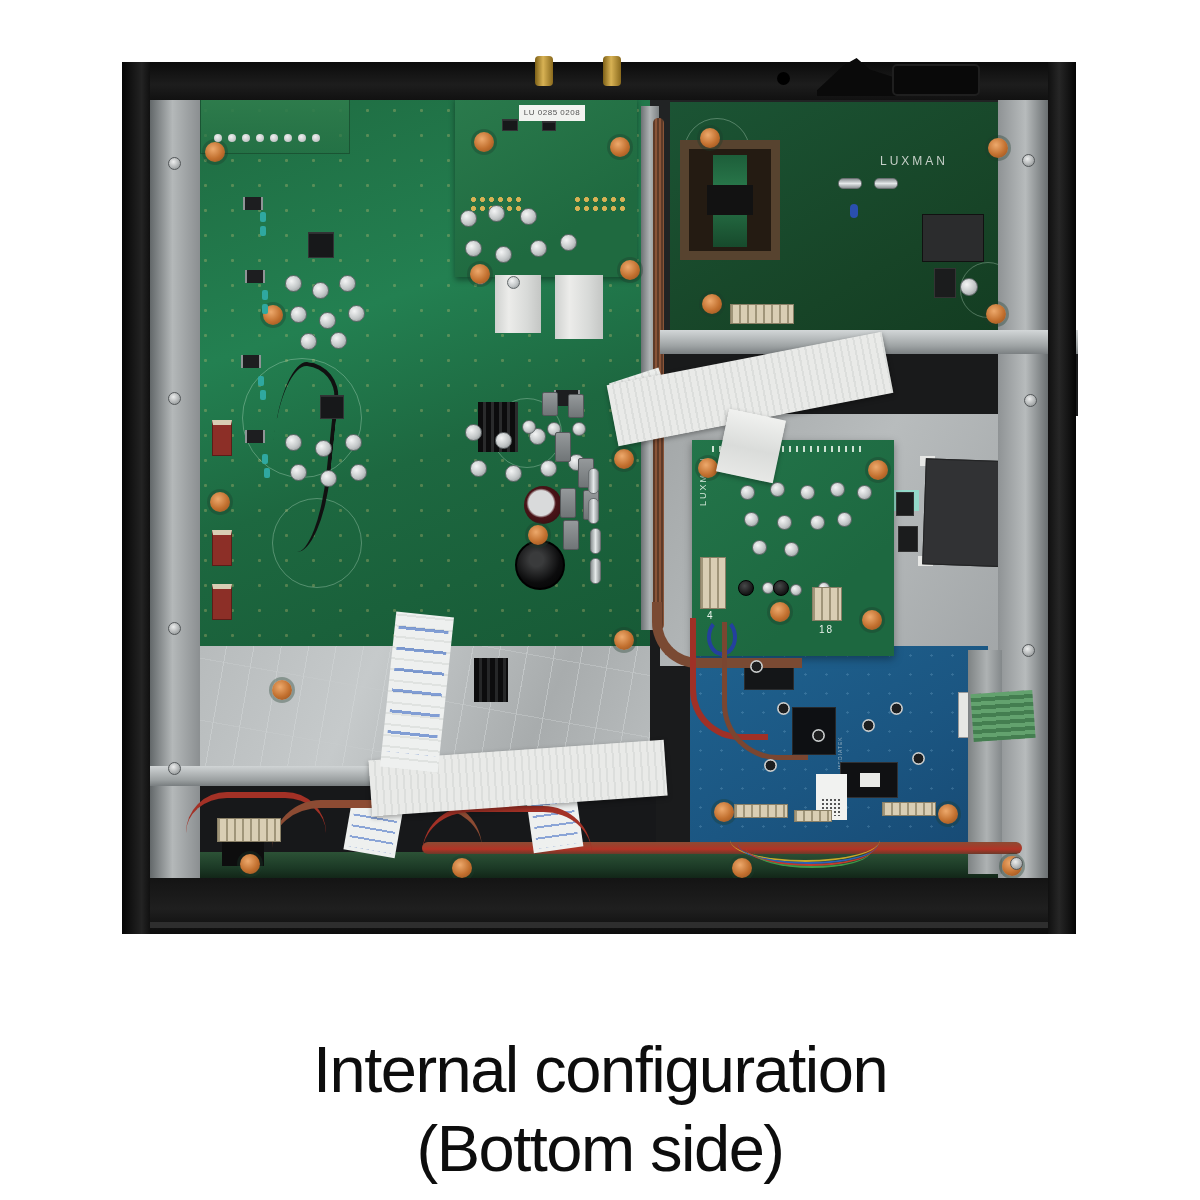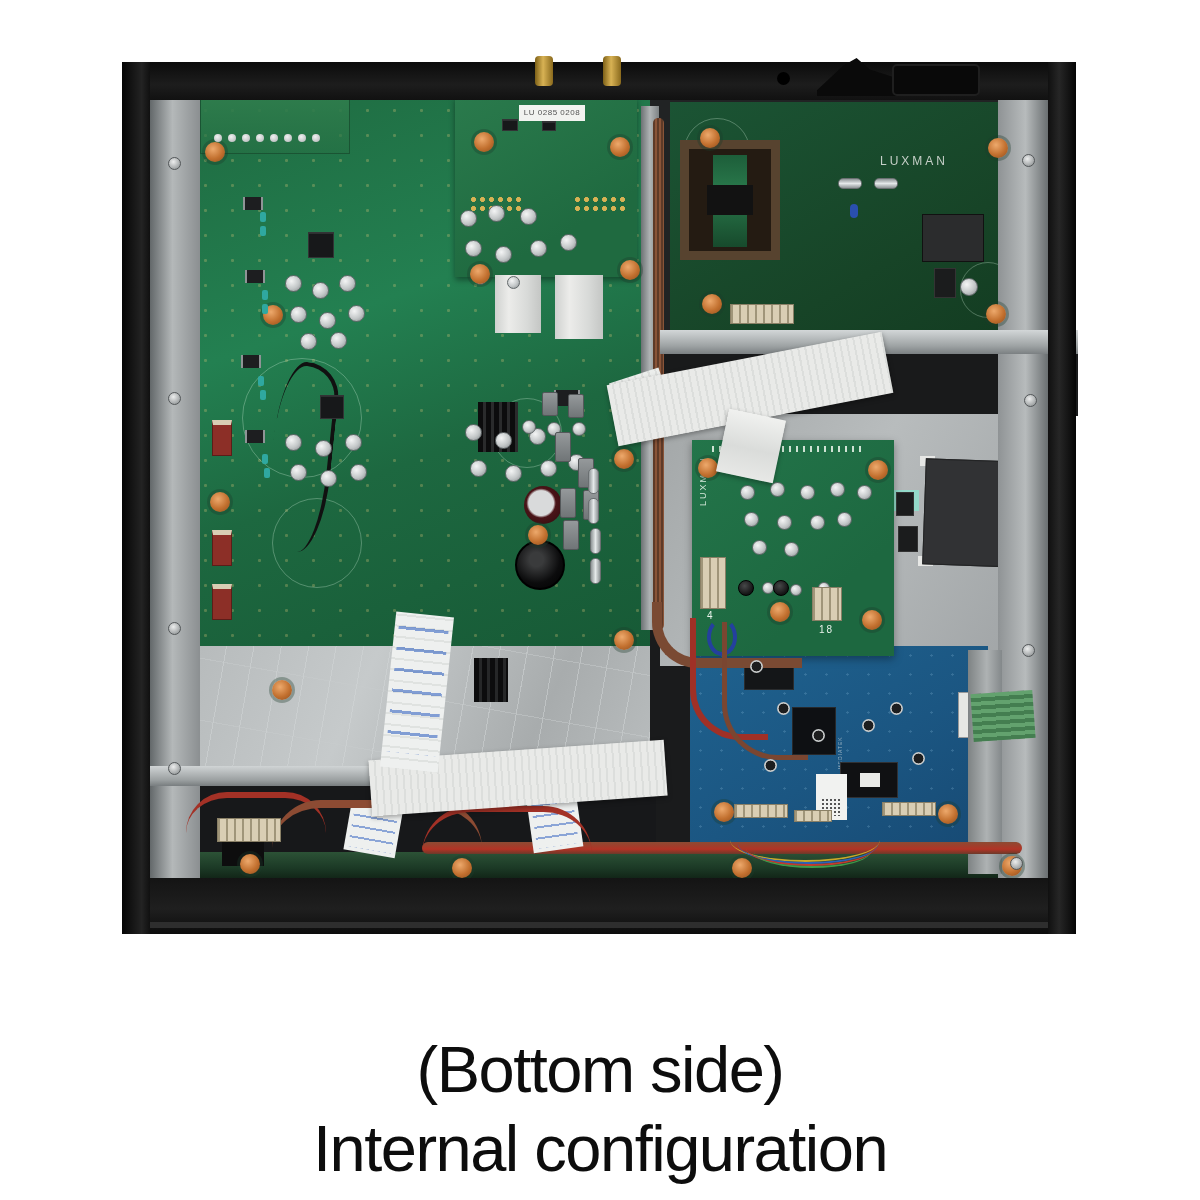--- a/index.html
+++ b/index.html
@@ -478,16 +478,16 @@
     <div class="rca r1"></div>
     <div class="rca r2"></div>
     <div class="lever"></div>
     <div class="iec"></div>
     <div class="knob"></div>
     <div class="frame-left"></div>
     <div class="frame-right"></div>
   </div>
 
   <div class="caption">
+    <div>Internal configuration</div>
     <div>(Bottom side)</div>
-    <div>Internal configuration</div>
   </div>
 </div>
 
 </body></html>

